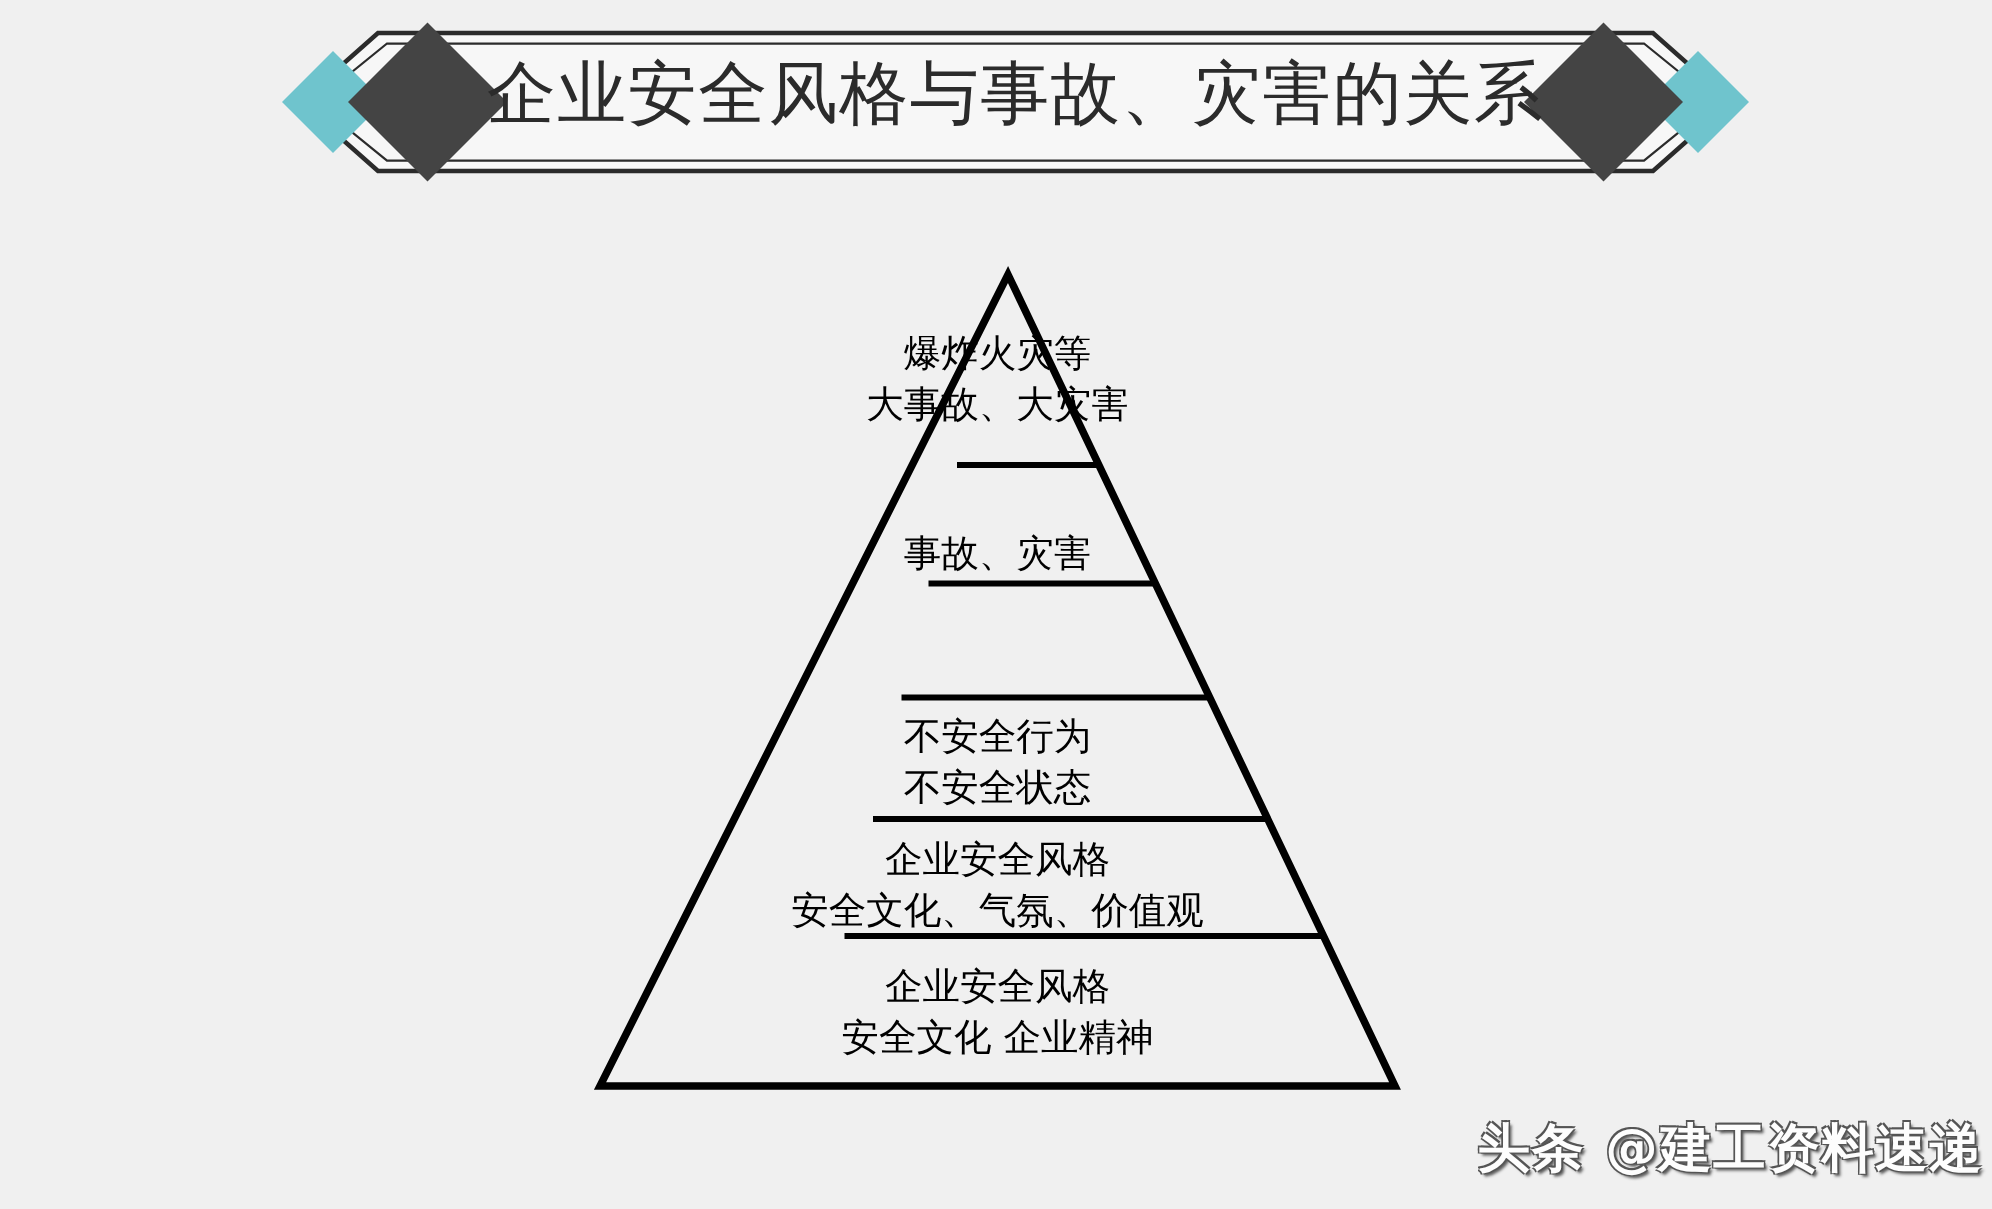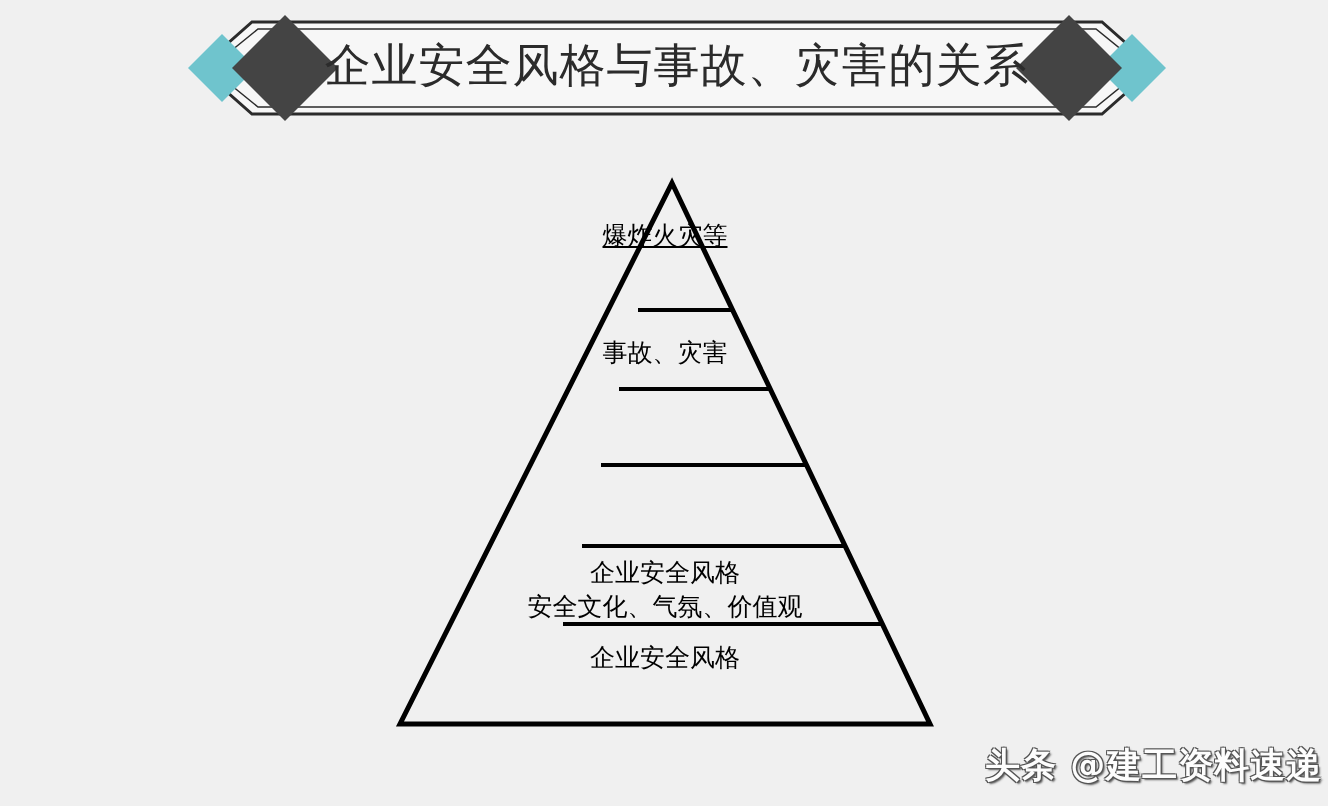--- a/index.html
+++ b/index.html
@@ -33,21 +33,21 @@
   }
   .banner-title {
     position: absolute;
     left: 0;
     top: 0;
     width: 962px;
     height: 100px;
     display: flex;
     align-items: center;
     justify-content: center;
-    font-family: Liberation Serif, serif;
+    font-family: Liberation Mono, monospace;
     font-size: 46px;
     line-height: 1;
     letter-spacing: 1px;
     color: #2b2b2b;
     white-space: nowrap;
     z-index: 4;
     padding-bottom: 4px;
     box-sizing: border-box;
   }
 
@@ -126,33 +126,39 @@
 
     <polygon points="292,15 550,556 20,556" fill="#f0f0f0" stroke="#000000" stroke-width="5" stroke-linejoin="miter"></polygon>
 
     <line x1="258" y1="142" x2="352" y2="142" stroke="#000000" stroke-width="4"></line>
     <line x1="239" y1="221" x2="390" y2="221" stroke="#000000" stroke-width="4"></line>
     <line x1="221" y1="297" x2="426" y2="297" stroke="#000000" stroke-width="4"></line>
     <line x1="202" y1="378" x2="465" y2="378" stroke="#000000" stroke-width="4"></line>
     <line x1="183" y1="456" x2="502" y2="456" stroke="#000000" stroke-width="4"></line>
   </svg>
 
-  <div class="tier-label" style="top:51px;text-decoration:underline;">
+  <div class="tier-label" style="top:51px;">
     <span class="ln">爆炸火灾等</span>
+    <span class="ln">大事故、大灾害</span>
   </div>
 
-  <div class="tier-label" style="top:168px;">
+  <div class="tier-label" style="top:184px;">
     <span class="ln">事故、灾害</span>
   </div>
 
 
+  <div class="tier-label" style="top:306px;">
+    <span class="ln">不安全行为</span>
+    <span class="ln">不安全状态</span>
+  </div>
 
   <div class="tier-label" style="top:388px;">
     <span class="ln">企业安全风格</span>
     <span class="ln">安全文化、气氛、价值观</span>
   </div>
 
   <div class="tier-label" style="top:473px;">
     <span class="ln">企业安全风格</span>
+    <span class="ln">安全文化 企业精神</span>
   </div>
 </div>
 
 <div id="watermark">头条 @建工资料速递</div>
 
 </body></html>

